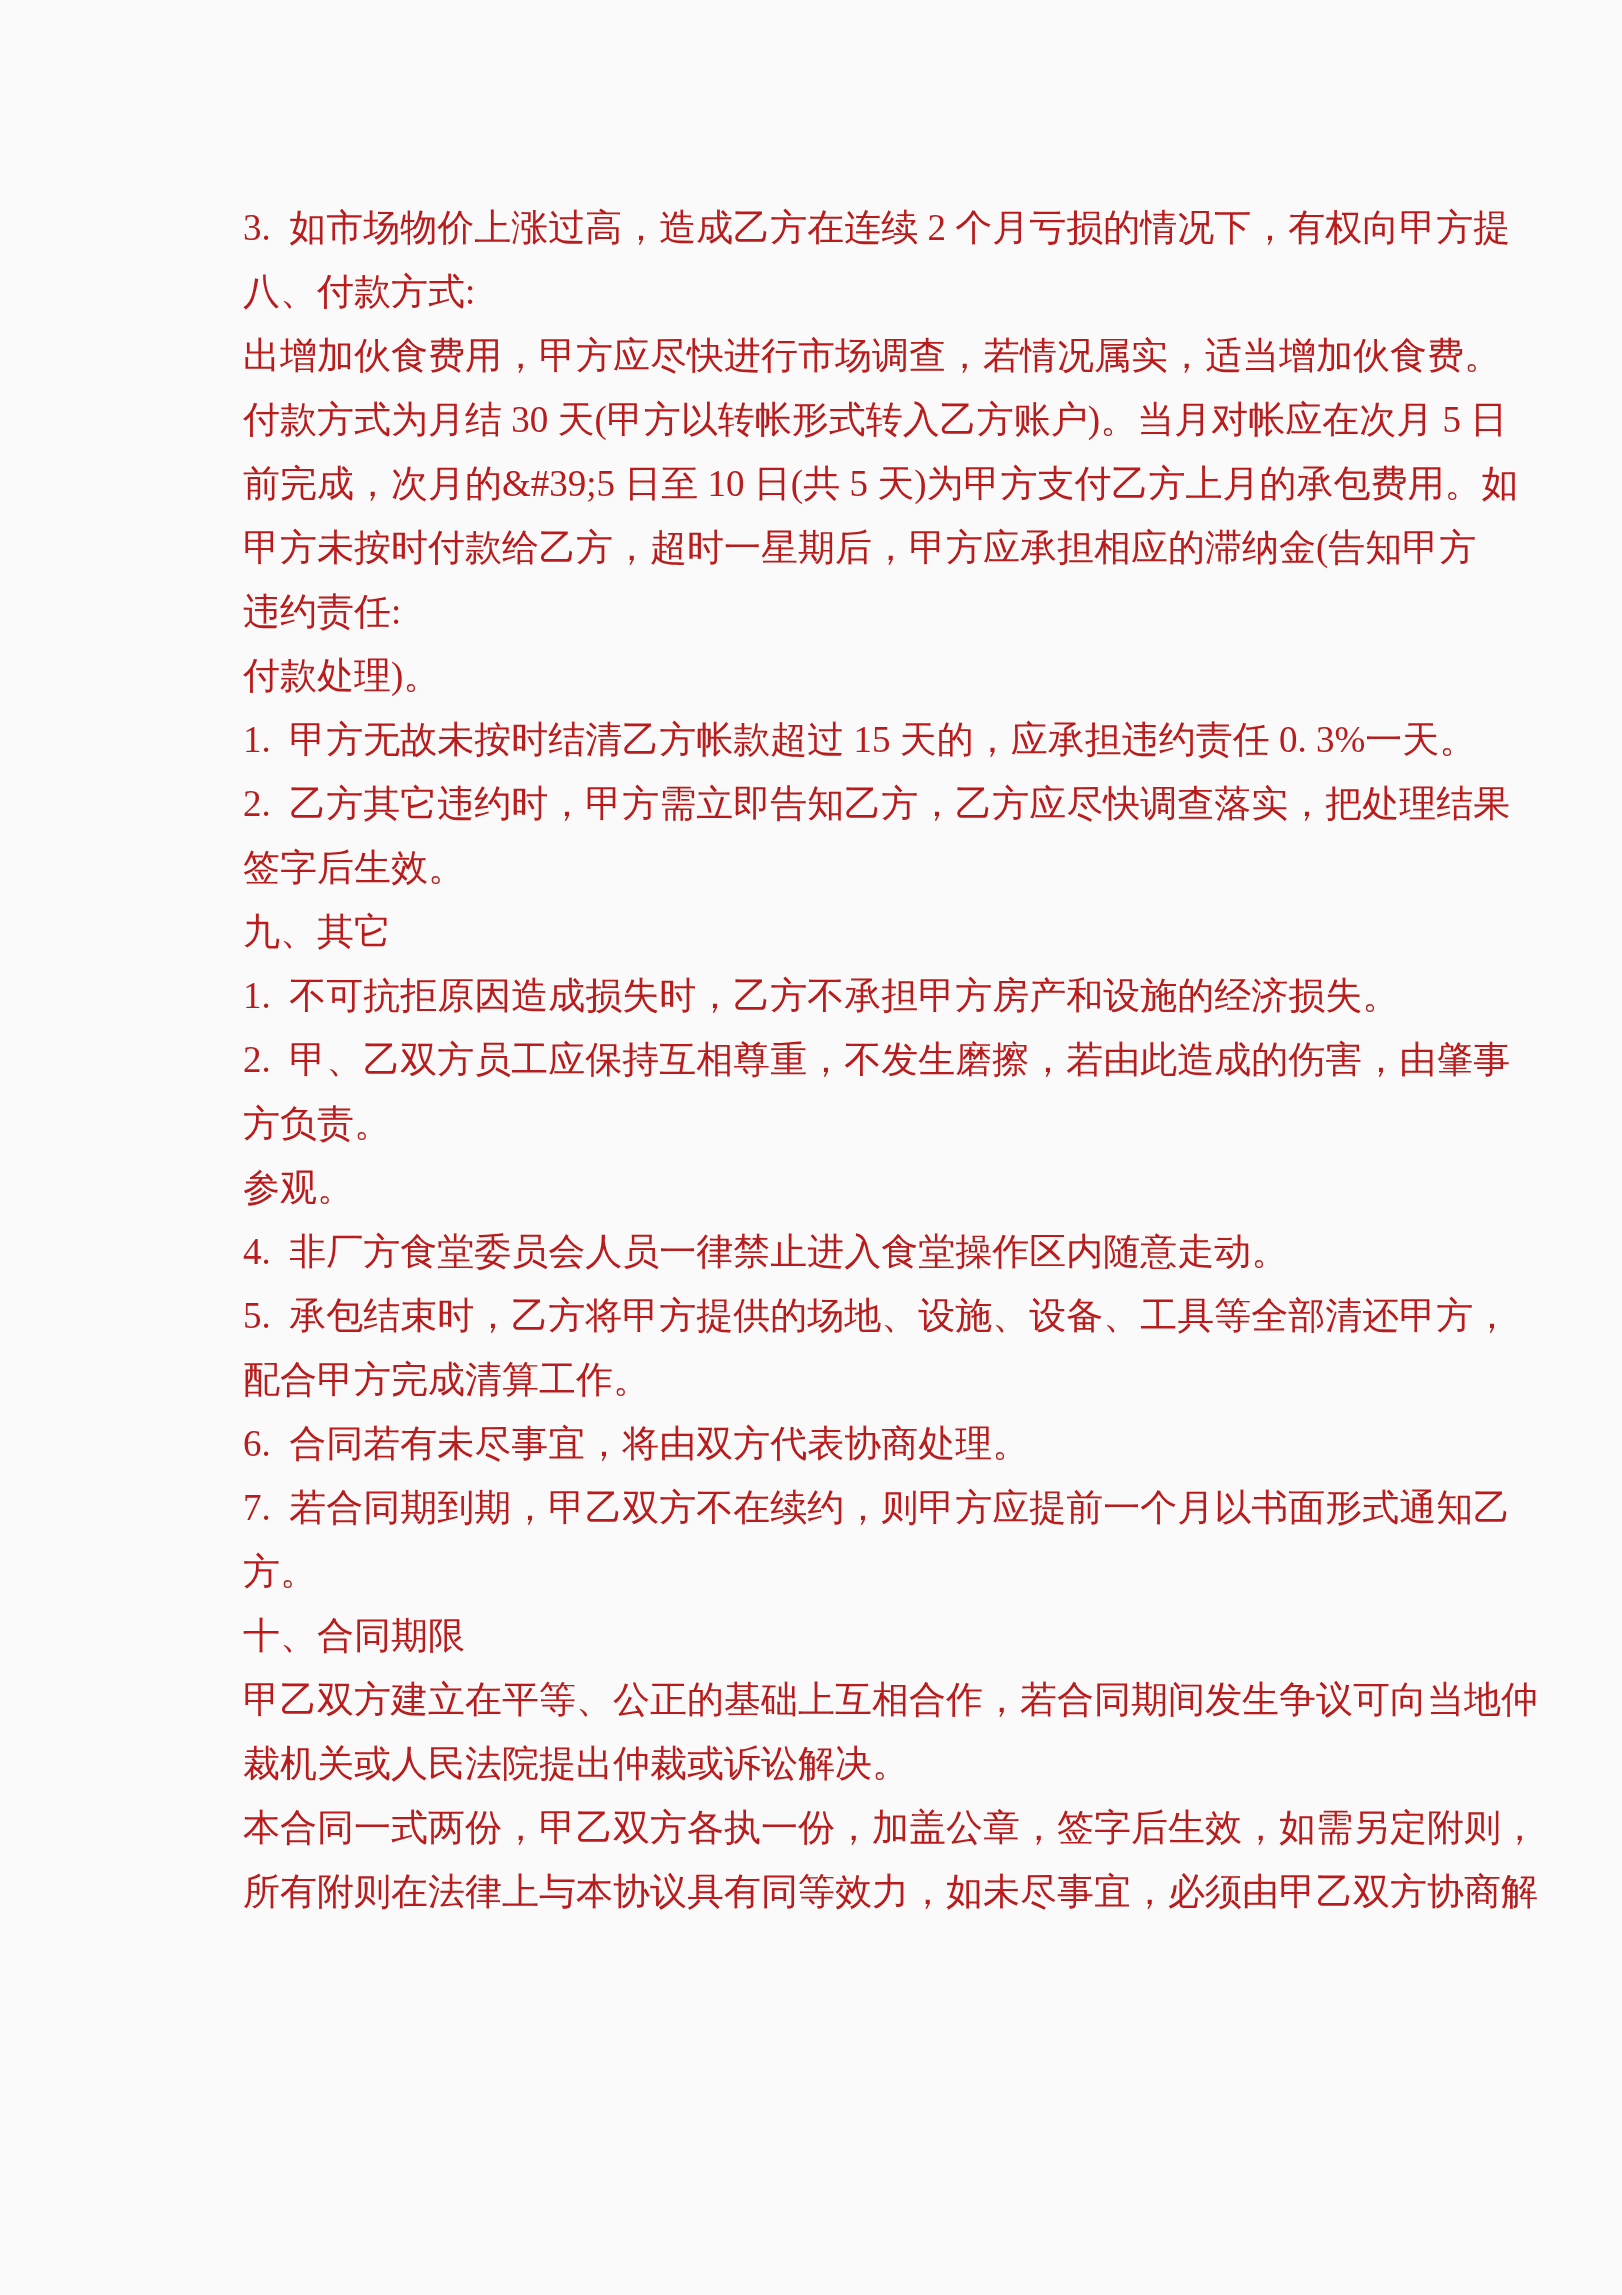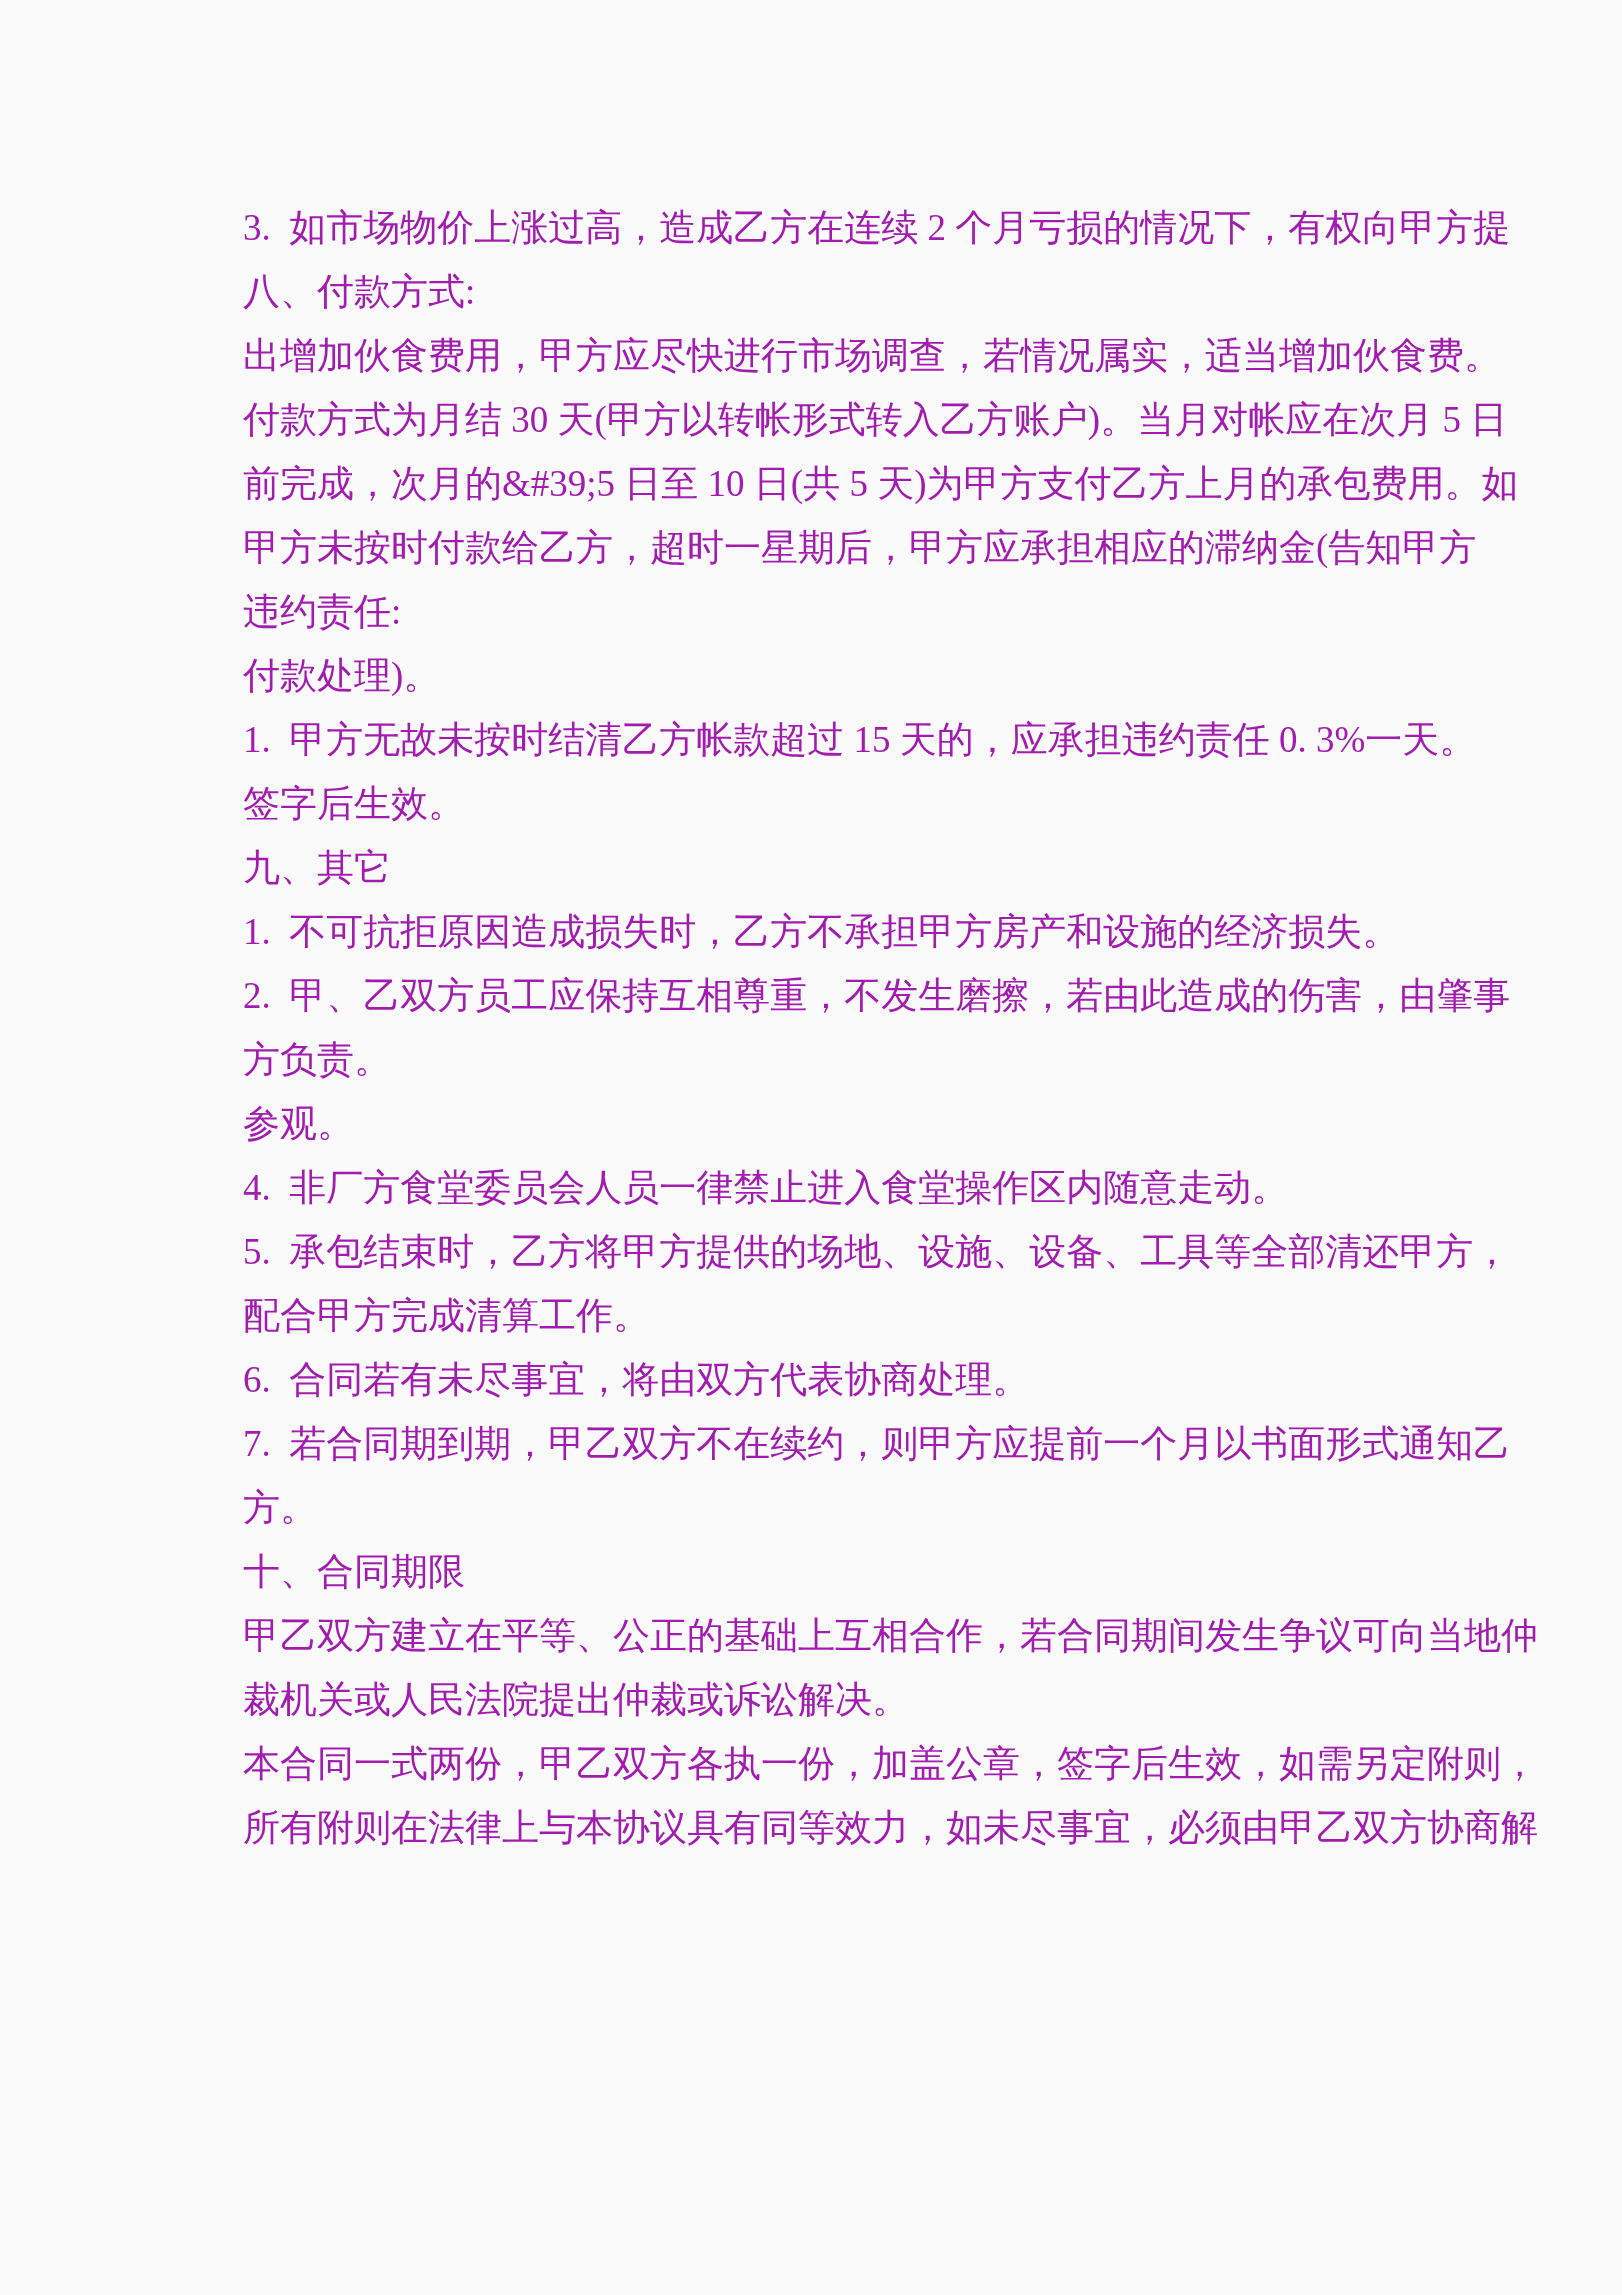--- a/index.html
+++ b/index.html
@@ -17,38 +17,39 @@
     position: absolute;
     left: 243px;
     top: 196px;
     width: 1184px;
   }
   .doc-line {
     font-family: "Liberation Serif", "DejaVu Serif", serif;
     font-size: 37px;
     line-height: 64px;
     height: 64px;
-    color: #a21caf;
+    color: #b91c1c;
     white-space: pre;
     font-weight: 400;
   }
 </style>
 </head>
 <body style="background: rgb(250, 250, 250);">
 
 <div class="page-text">
   <div class="doc-line">3.  如市场物价上涨过高，造成乙方在连续 2 个月亏损的情况下，有权向甲方提</div>
   <div class="doc-line">八、付款方式:</div>
   <div class="doc-line">出增加伙食费用，甲方应尽快进行市场调查，若情况属实，适当增加伙食费。</div>
   <div class="doc-line">付款方式为月结 30 天(甲方以转帐形式转入乙方账户)。当月对帐应在次月 5 日</div>
   <div class="doc-line">前完成，次月的&amp;#39;5 日至 10 日(共 5 天)为甲方支付乙方上月的承包费用。如</div>
   <div class="doc-line">甲方未按时付款给乙方，超时一星期后，甲方应承担相应的滞纳金(告知甲方</div>
   <div class="doc-line">违约责任:</div>
   <div class="doc-line">付款处理)。</div>
   <div class="doc-line">1.  甲方无故未按时结清乙方帐款超过 15 天的，应承担违约责任 0. 3%一天。</div>
+  <div class="doc-line">2.  乙方其它违约时，甲方需立即告知乙方，乙方应尽快调查落实，把处理结果</div>
   <div class="doc-line">签字后生效。</div>
   <div class="doc-line">九、其它</div>
   <div class="doc-line">1.  不可抗拒原因造成损失时，乙方不承担甲方房产和设施的经济损失。</div>
   <div class="doc-line">2.  甲、乙双方员工应保持互相尊重，不发生磨擦，若由此造成的伤害，由肇事</div>
   <div class="doc-line">方负责。</div>
   <div class="doc-line">参观。</div>
   <div class="doc-line">4.  非厂方食堂委员会人员一律禁止进入食堂操作区内随意走动。</div>
   <div class="doc-line">5.  承包结束时，乙方将甲方提供的场地、设施、设备、工具等全部清还甲方，</div>
   <div class="doc-line">配合甲方完成清算工作。</div>
   <div class="doc-line">6.  合同若有未尽事宜，将由双方代表协商处理。</div>

